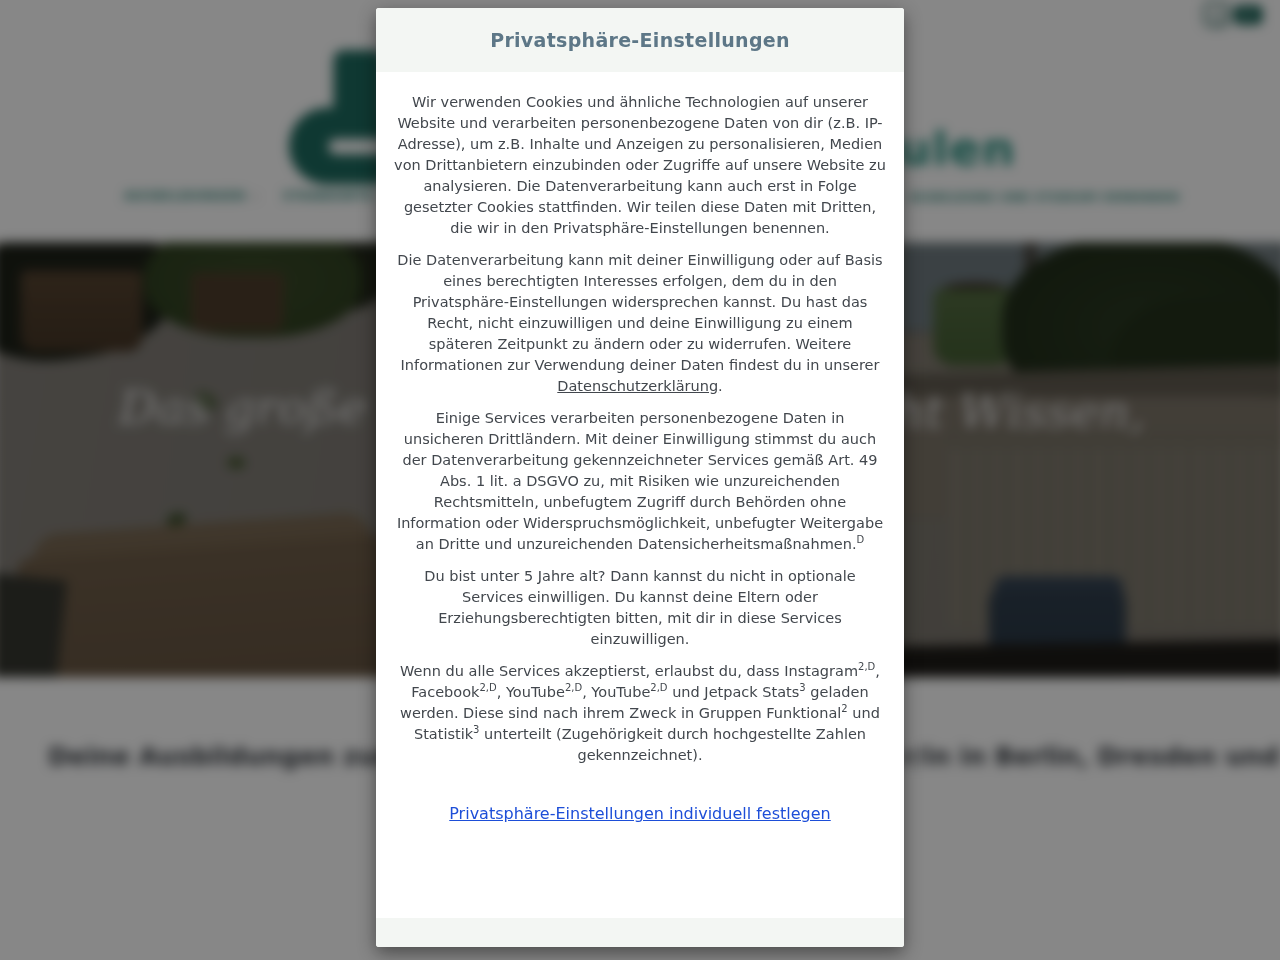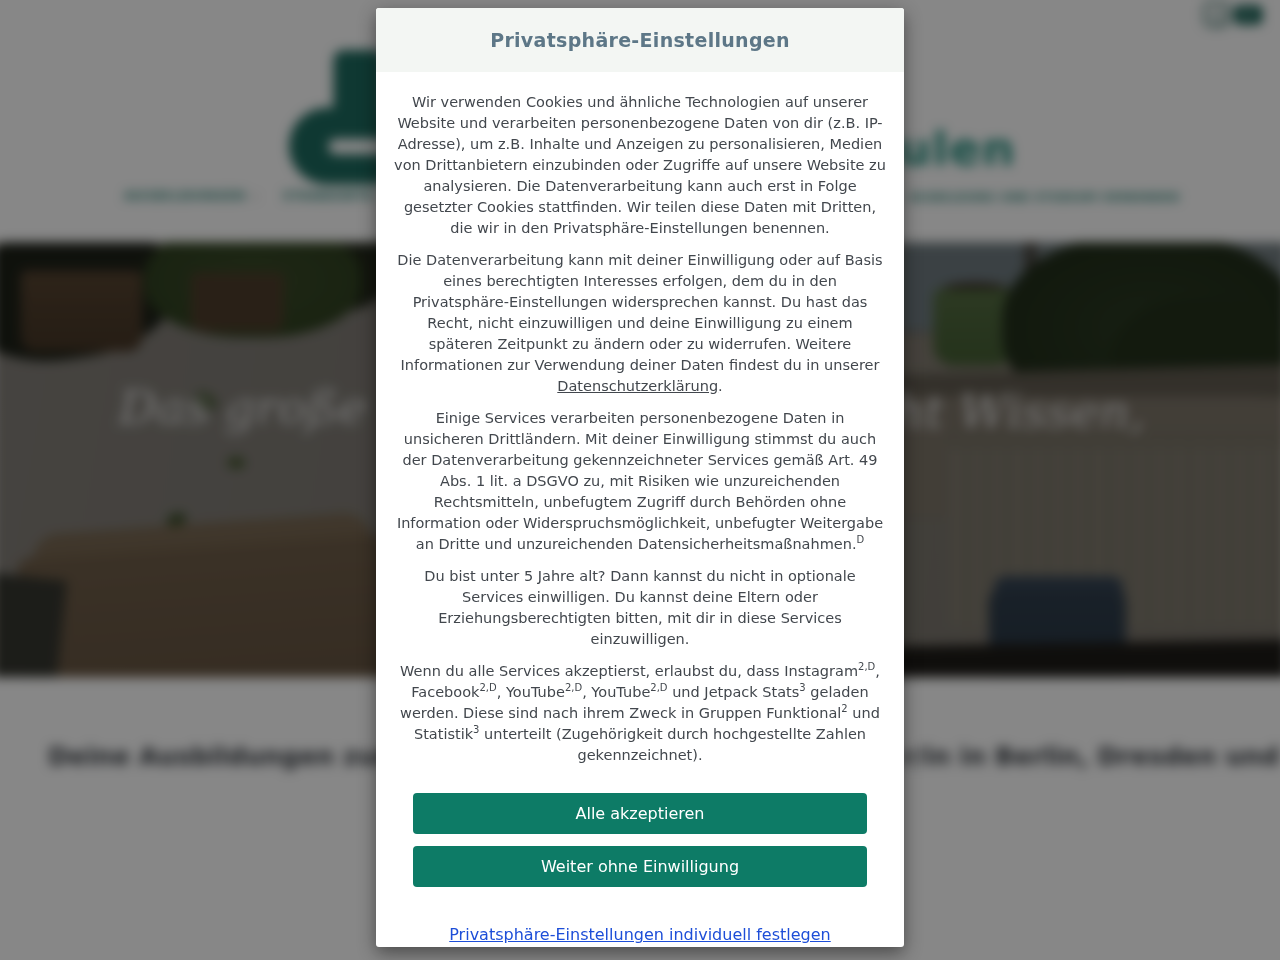--- a/index.html
+++ b/index.html
@@ -159,24 +159,20 @@
     <p>Wir verwenden Cookies und ähnliche Technologien auf unserer Website und verarbeiten personenbezogene Daten von dir (z.B. IP-Adresse), um z.B. Inhalte und Anzeigen zu personalisieren, Medien von Drittanbietern einzubinden oder Zugriffe auf unsere Website zu analysieren. Die Datenverarbeitung kann auch erst in Folge gesetzter Cookies stattfinden. Wir teilen diese Daten mit Dritten, die wir in den Privatsphäre-Einstellungen benennen.</p>
 
     <p><span>Die Datenverarbeitung kann mit deiner Einwilligung oder auf Basis eines berechtigten Interesses erfolgen, dem du in den Privatsphäre-Einstellungen widersprechen kannst. Du hast das Recht, nicht einzuwilligen und deine Einwilligung zu einem späteren Zeitpunkt zu ändern oder zu widerrufen. Weitere Informationen zur Verwendung deiner Daten findest du in unserer </span><a class="inline-link">Datenschutzerklärung</a><span>.</span></p>
 
     <p><span>Einige Services verarbeiten personenbezogene Daten in unsicheren Drittländern. Mit deiner Einwilligung stimmst du auch der Datenverarbeitung gekennzeichneter Services gemäß Art. 49 Abs. 1 lit. a DSGVO zu, mit Risiken wie unzureichenden Rechtsmitteln, unbefugtem Zugriff durch Behörden ohne Information oder Widerspruchsmöglichkeit, unbefugter Weitergabe an Dritte und unzureichenden Datensicherheitsmaßnahmen.</span><sup>D</sup></p>
 
     <p>Du bist unter 5 Jahre alt? Dann kannst du nicht in optionale Services einwilligen. Du kannst deine Eltern oder Erziehungsberechtigten bitten, mit dir in diese Services einzuwilligen.</p>
 
     <p><span>Wenn du alle Services akzeptierst, erlaubst du, dass Instagram</span><sup>2,D</sup><span>, Facebook</span><sup>2,D</sup><span>, YouTube</span><sup>2,D</sup><span>, YouTube</span><sup>2,D</sup><span> und Jetpack Stats</span><sup>3</sup><span> geladen werden. Diese sind nach ihrem Zweck in Gruppen Funktional</span><sup>2</sup><span> und Statistik</span><sup>3</sup><span> unterteilt (Zugehörigkeit durch hochgestellte Zahlen gekennzeichnet).</span></p>
 
-    <div class="btn-zone">
-      <button class="consent-btn">Alle akzeptieren</button>
-      <button class="consent-btn">Weiter ohne Einwilligung</button>
-    </div>
 
     <a class="individual-link">Privatsphäre-Einstellungen individuell festlegen</a>
   </div>
 
   <div class="modal-footer">
     
     
   </div>
 </div>
 

